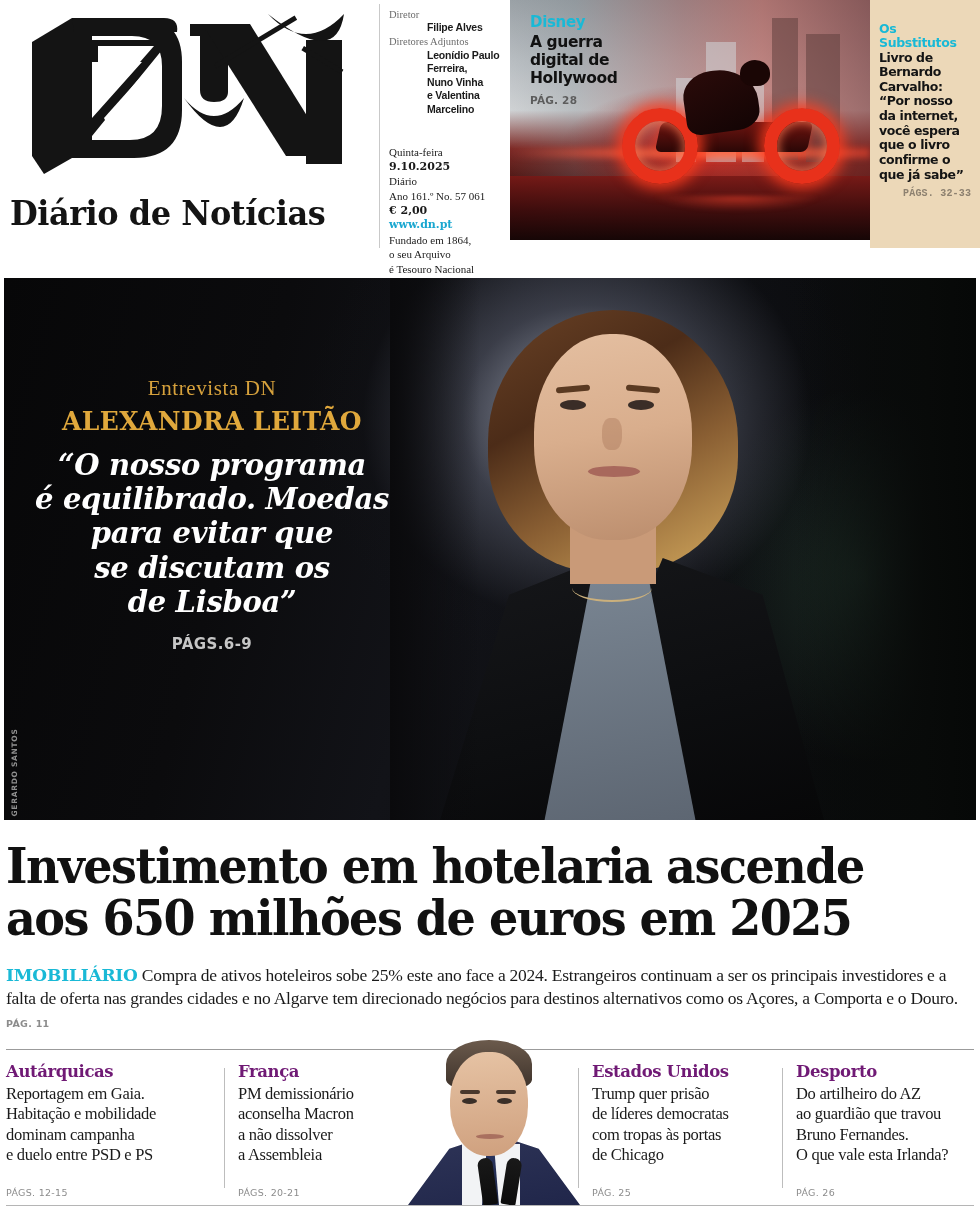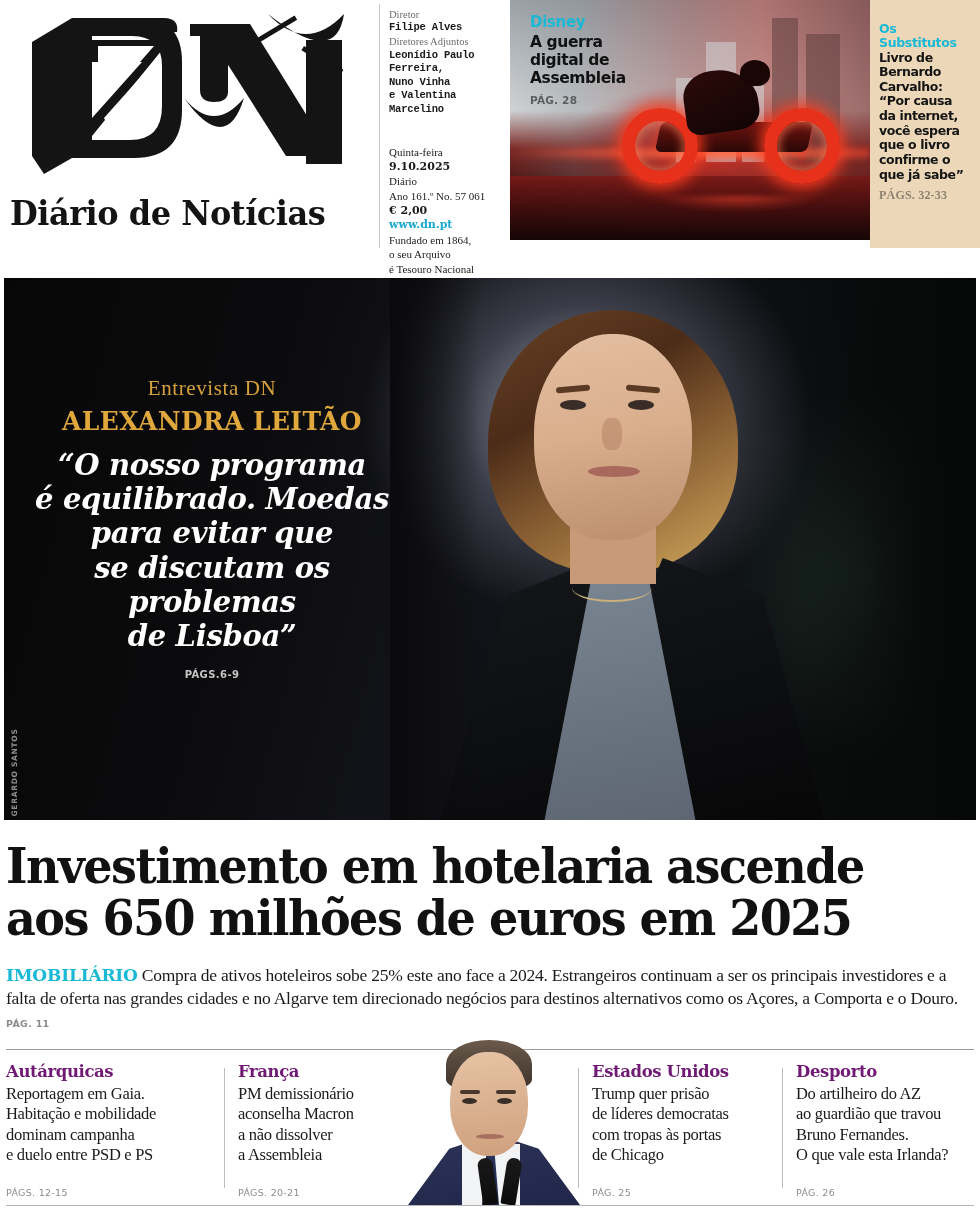--- a/index.html
+++ b/index.html
@@ -23,21 +23,21 @@
     color:#141414; white-space:nowrap;
     transform:scaleX(0.97); transform-origin:left center;
   }
 
   
   .vrule-mast { position:absolute; left:379px; top:4px; width:1px; height:244px; background:#c9c9c9; }
 
   
   .colophon { position:absolute; left:389px; top:8px; width:115px; }
   .colo-role { font-family:"Liberation Serif", serif; font-size:10.5px; color:#6d6d6d; line-height:1.28; }
-  .colo-name { font-family:Liberation Mono, monospace; font-weight:700; font-size:10.5px; color:#1a1a1a; line-height:1.3; letter-spacing:-0.2px; }
+  .colo-name { font-family:Liberation Sans, sans-serif; font-weight:700; font-size:10.5px; color:#1a1a1a; line-height:1.3; letter-spacing:-0.2px;margin-left:38px; }
   .colophon-lower { position:absolute; left:389px; top:145px; width:118px; font-size:11px; line-height:1.33; color:#1a1a1a; }
   .colophon-lower .b { font-family:"DejaVu Serif", serif; font-weight:700; }
   .colophon-lower .site { color:#19a7d0; font-family:"DejaVu Serif", serif; font-weight:700; }
 
   
   .promo-photo {
     position:absolute; left:510px; top:0; width:360px; height:240px;
     overflow:hidden;
     background:
       radial-gradient(ellipse 200px 90px at 54% 62%, rgba(255,40,30,.85) 0%, rgba(150,15,12,.35) 45%, rgba(0,0,0,0) 72%),
@@ -109,22 +109,22 @@
   }
   .book-kicker {
     font-family:"DejaVu Sans", sans-serif; font-weight:700; font-size:12.5px;
     color:#19b9d6; line-height:1.14; letter-spacing:-0.35px;
   }
   .book-head {
     font-family:"DejaVu Sans", sans-serif; font-weight:700; font-size:12.5px;
     color:#141414; line-height:1.17; letter-spacing:-0.4px;
   }
   .book-page {
-    font-family:Liberation Serif, serif; font-weight:700; font-size:12px;
-    color:#8d8170; letter-spacing:0.2px; margin-top:6px;
+    font-family:Liberation Mono, monospace; font-weight:700; font-size:10px;
+    color:#8d8170; letter-spacing:0.2px; margin-top:6px;margin-left:24px;
   }
 
   
   .interview {
     position:absolute; left:4px; top:278px; width:972px; height:542px;
     overflow:hidden; background:#4c1d95;
   }
   .iv-bg {
     position:absolute; inset:0;
     background:
@@ -176,21 +176,21 @@
     font-family:"DejaVu Serif", serif; font-weight:700; font-size:26px;
     color:#e0a83c; letter-spacing:0.4px; margin-top:5px;
     transform:scaleX(0.96); transform-origin:center;
   }
   .iv-quote {
     font-family:"DejaVu Serif", serif; font-weight:700; font-style:italic;
     font-size:29px; line-height:1.18; color:#fff; margin-top:12px;
     letter-spacing:-0.3px;
   }
   .iv-pag {
-    font-family:"DejaVu Sans", sans-serif; font-weight:700; font-size:10px;
+    font-family:"DejaVu Sans", sans-serif; font-weight:700; font-size:15px;
     color:#c6c6c6; letter-spacing:.4px; margin-top:16px;
   }
   .photo-credit {
     position:absolute; left:-36px; top:762px; width:100px;
     transform:rotate(-90deg); transform-origin:center;
     font-family:"DejaVu Sans", sans-serif; font-weight:700;
     font-size:7.5px; letter-spacing:.7px; color:#8f8f8f;
   }
 
   
@@ -338,35 +338,35 @@
       <div class="helmet"></div>
     </div>
     <div class="reflect"></div>
   </div>
 
   <div class="promo-text">
     <div class="promo-kicker">Disney</div>
     <div class="promo-head">
       <div>A guerra</div>
       <div>digital de</div>
-      <div>Assembleia</div>
+      <div>Hollywood</div>
     </div>
     <div class="promo-page">PÁG. 28</div>
   </div>
 
   <div class="promo-book">
     <div class="book-kicker">
       <div>Os</div>
       <div>Substitutos</div>
     </div>
     <div class="book-head">
       <div>Livro de</div>
       <div>Bernardo</div>
       <div>Carvalho:</div>
-      <div>“Por causa</div>
+      <div>“Por nosso</div>
       <div>da internet,</div>
       <div>você espera</div>
       <div>que o livro</div>
       <div>confirme o</div>
       <div>que já sabe”</div>
     </div>
     <div class="book-page">PÁGS. 32-33</div>
   </div>
 </div>
 
@@ -391,21 +391,20 @@
   <div class="iv-fade-r"></div>
 
   <div class="iv-text">
     <div class="iv-kicker">Entrevista DN</div>
     <div class="iv-name">ALEXANDRA LEITÃO</div>
     <div class="iv-quote">
       <div>“O nosso programa</div>
       <div>é equilibrado. Moedas</div>
       <div>para evitar que</div>
       <div>se discutam os</div>
-      <div>problemas</div>
       <div>de Lisboa”</div>
     </div>
     <div class="iv-pag">PÁGS.6-9</div>
   </div>
 </div>
 <div class="photo-credit">GERARDO SANTOS</div>
 
 <div class="lead">
   <div class="lead-head">
     <div>Investimento em hotelaria ascende</div>

